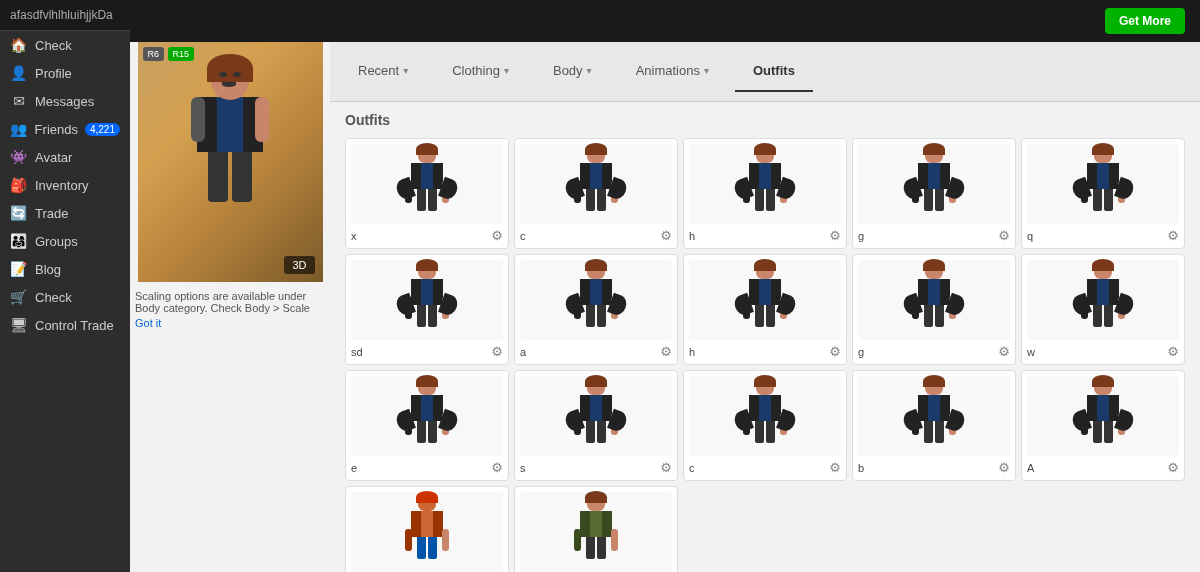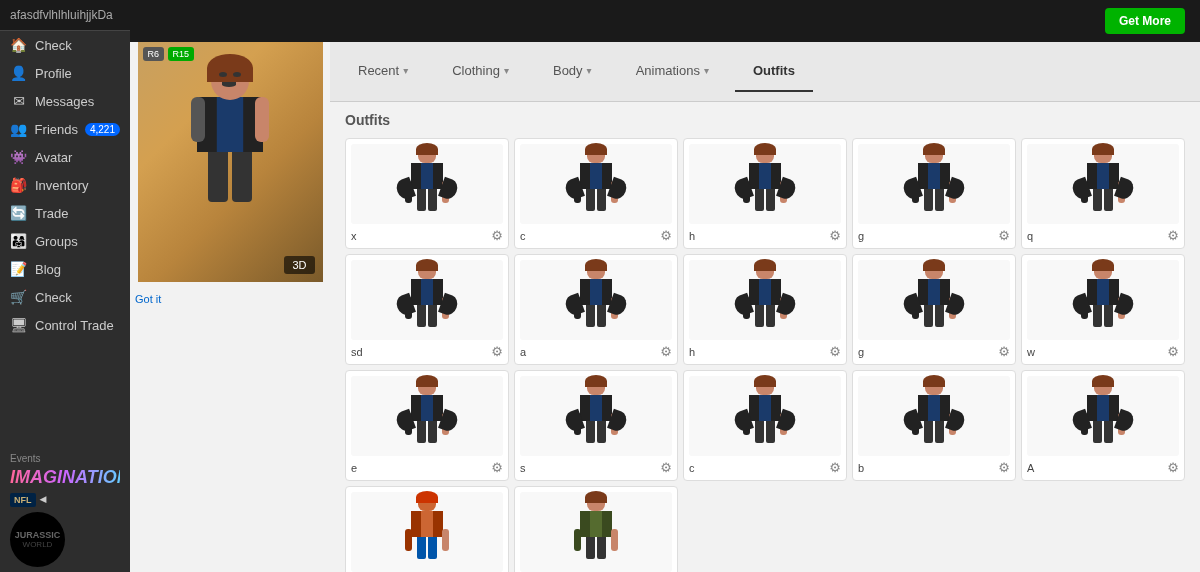--- a/index.html
+++ b/index.html
@@ -534,34 +534,20 @@
       <span class="icon">📝</span>
       <span>Blog</span>
     </div>
     <div class="sidebar-item">
       <span class="icon">🛒</span>
       <span>Check</span>
     </div>
     <div class="sidebar-item">
       <span class="icon">🖥</span>
       <span>Control Trade</span>
-    </div>
-  </div>
-  <div class="events-section">
-    <div class="events-label">Events</div>
-    <div class="events-logo">IMAGINATION</div>
-    <div style="display:flex; align-items:center; gap:4px; margin-top:2px;">
-      <div class="nfl-badge">NFL</div>
-      <span style="font-size:9px;color:#ccc;">◀</span>
-    </div>
-    <div class="jw-badge">
-      <div style="text-align:center;">
-        <div style="color:#666;font-size:9px;font-weight:bold;">JURASSIC</div>
-        <div style="color:#444;font-size:8px;">WORLD</div>
-      </div>
     </div>
   </div>
 </div>
 
 <div class="main-content">
 
   <div class="top-bar">
     <button class="get-more-btn">Get More</button>
   </div>
 
@@ -588,20 +574,21 @@
             <div class="avatar-arm-r avatar-arm" style="position:absolute;right:-14px;top:0;"></div>
           </div>
           <div class="avatar-legs">
             <div class="avatar-leg"></div>
             <div class="avatar-leg"></div>
           </div>
         </div>
         <div class="three-d-btn">3D</div>
       </div>
       <div class="avatar-info">
+        <span>Scaling options are available under Body category. Check Body &gt; Scale</span>
         <span class="body-link" style="display:block;color:#0066cc;margin-top:3px;">Got it</span>
       </div>
     </div>
 
     <div class="outfits-panel">
 
       <div class="tab-bar">
         <div class="tab">
           <span>Recent</span>
           <span class="tab-chevron">▾</span>

